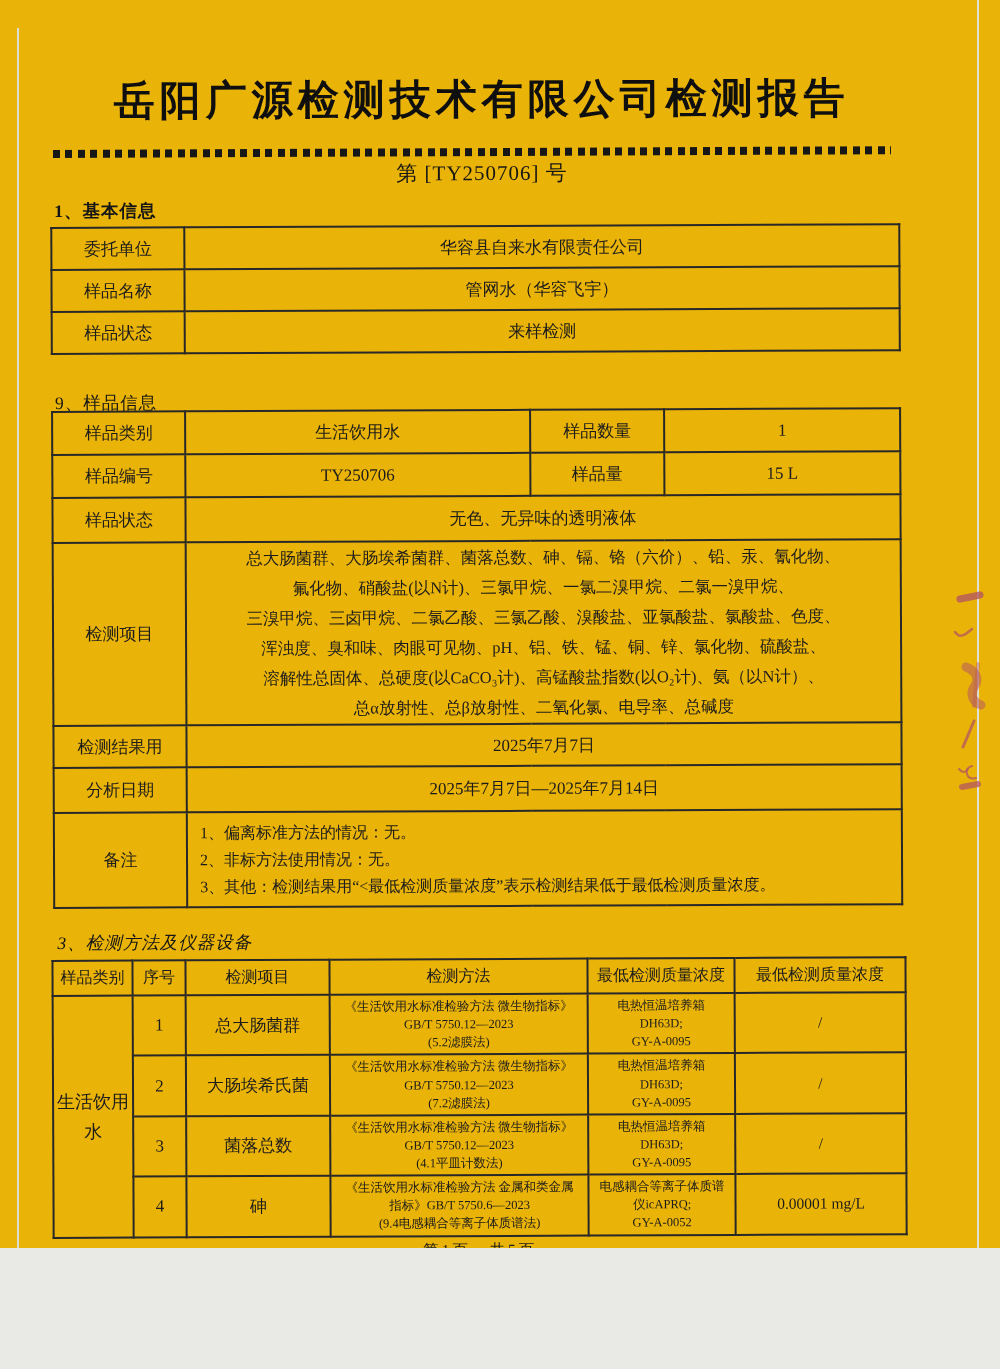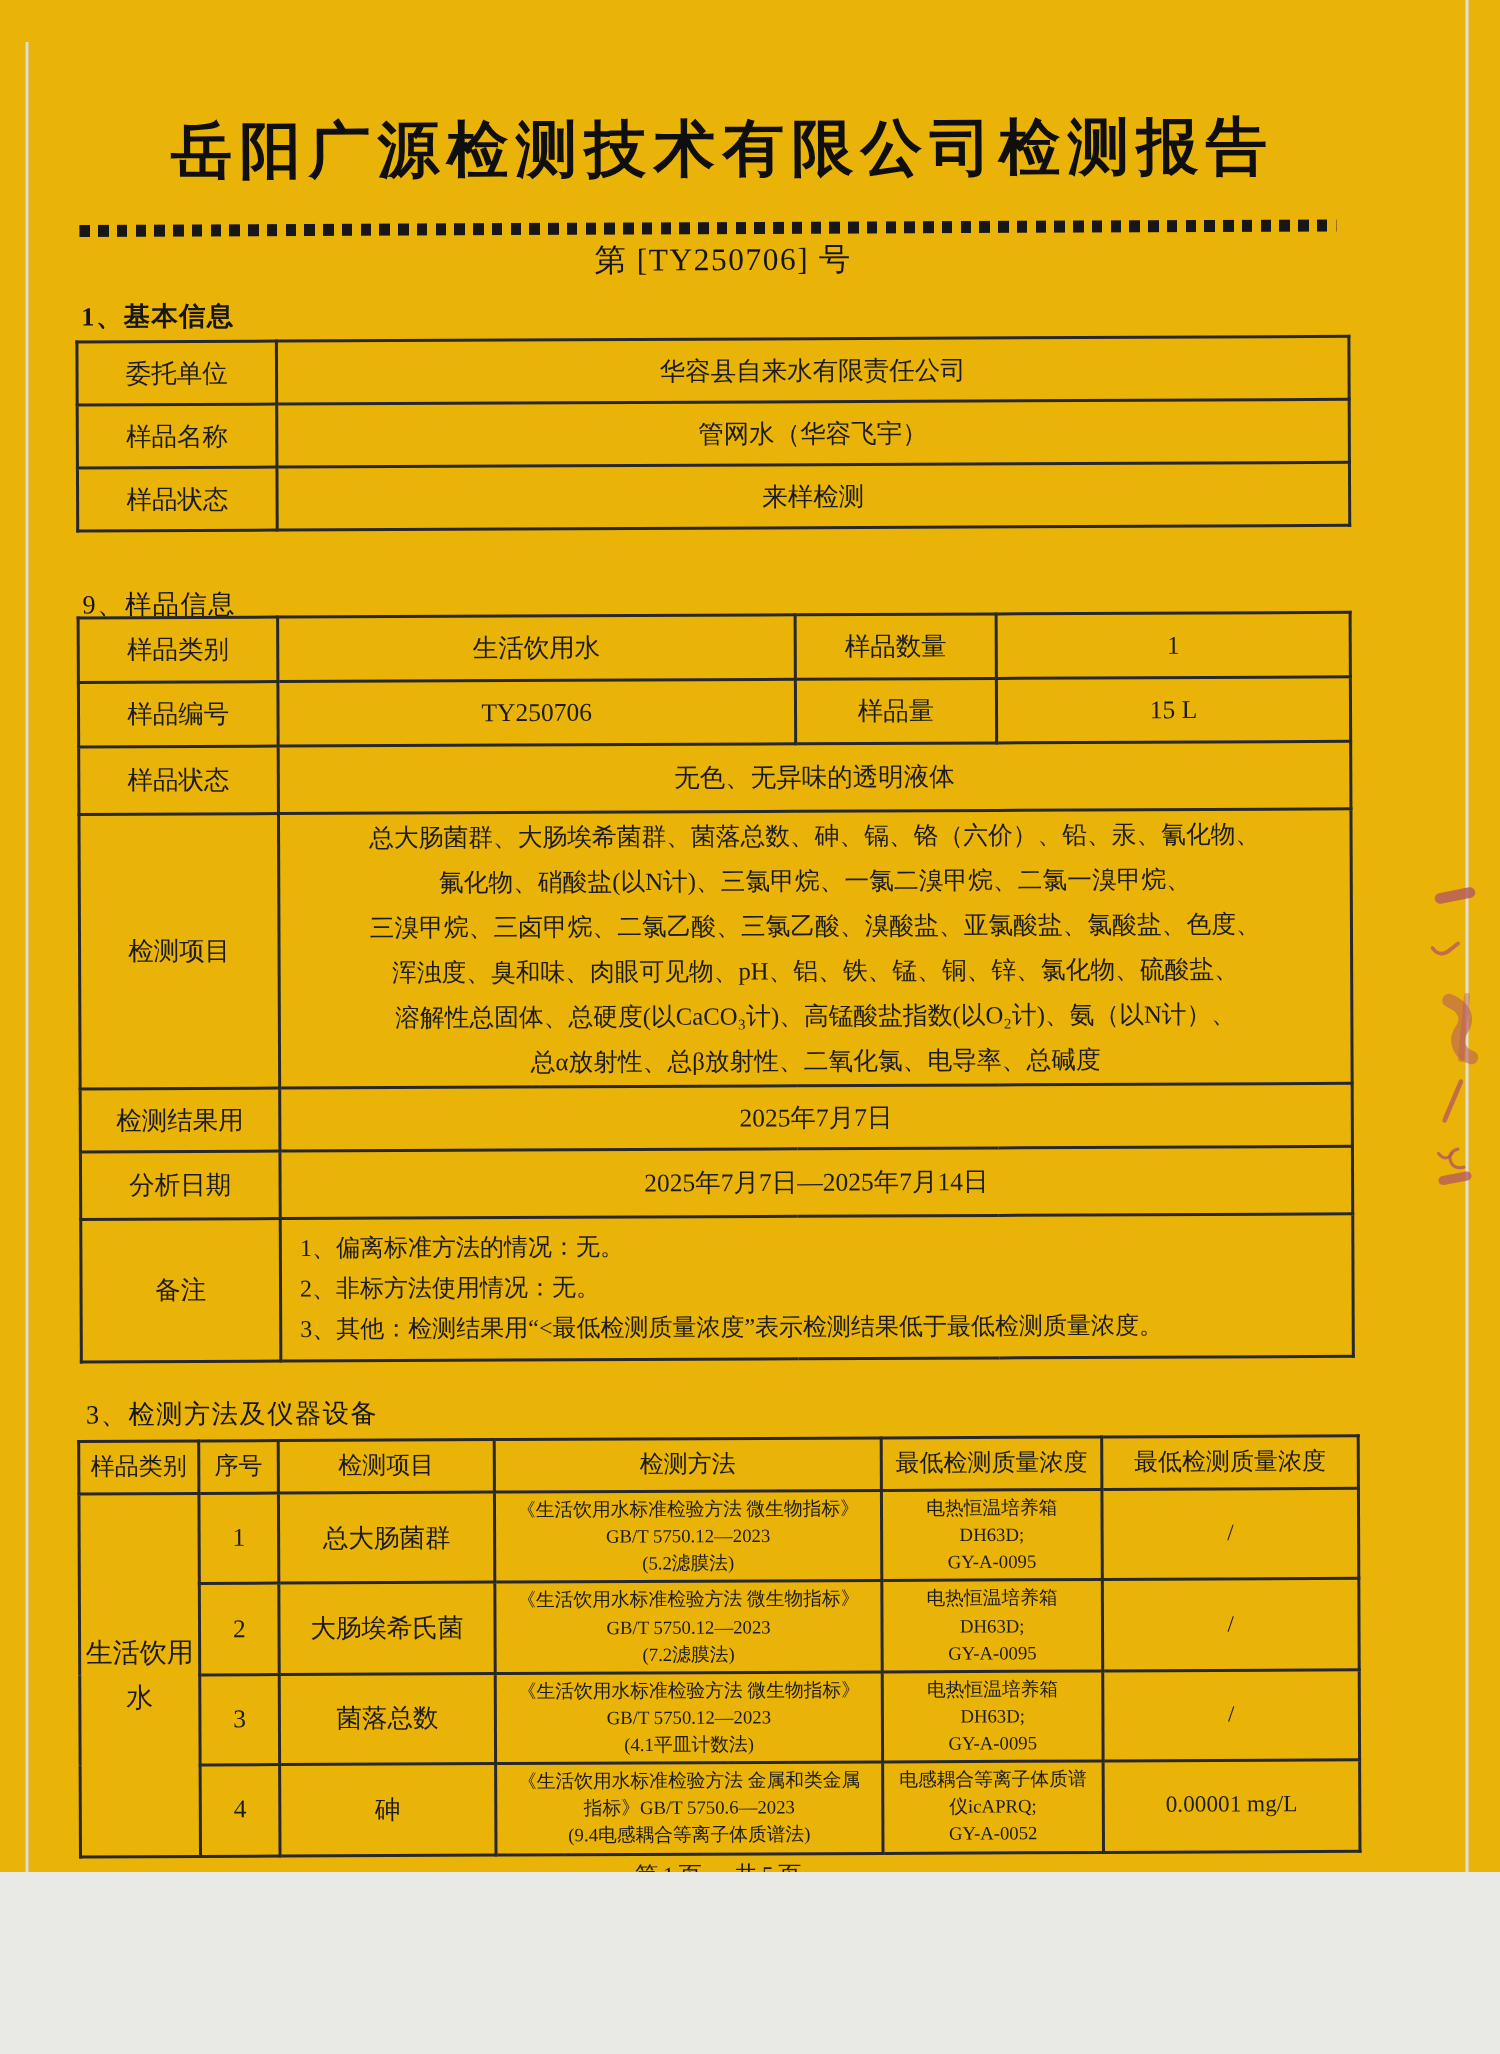--- a/index.html
+++ b/index.html
@@ -16,21 +16,21 @@
   }
   .dotted-rule{
     position:absolute;top:148px;left:55px;width:838px;height:8px;
     background:repeating-linear-gradient(90deg,#171717 0 7px,transparent 7px 12.5px);
   }
   .report-no{
     position:absolute;top:159px;left:0;width:968px;text-align:center;
     font-size:21px;letter-spacing:1px;color:#161616;
   }
   .sec-heading{position:absolute;left:56px;font-size:17.5px;color:#161616;letter-spacing:1px;}
-  #sec1-h{top:197px;font-weight:bold;} #sec2-h{top:389px;} #sec3-h{top:929px;}
+  #sec1-h{top:197px;font-weight:bold;} #sec2-h{top:389px;} #sec3-h{top:929px;font-style:italic;}
 
   table{border-collapse:collapse;table-layout:fixed;position:absolute;background:transparent;}
   td{border:2px solid #282828;text-align:center;vertical-align:middle;
      font-size:17px;padding:0 4px;overflow:hidden;color:#1c1c1c;}
 
   #t1{top:225px;left:52px;width:848px;}
   #t1 tr{height:42px;}
 
   #t2{top:409px;left:52px;width:848px;}
   #t2 .rA{height:43px;} #t2 .rB{height:43px;} #t2 .rC{height:45px;}

